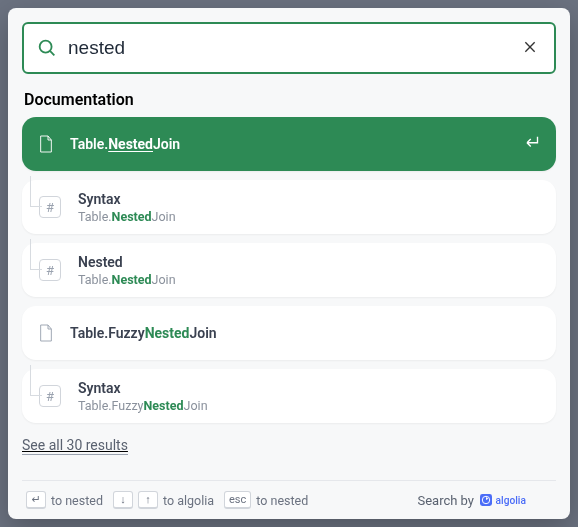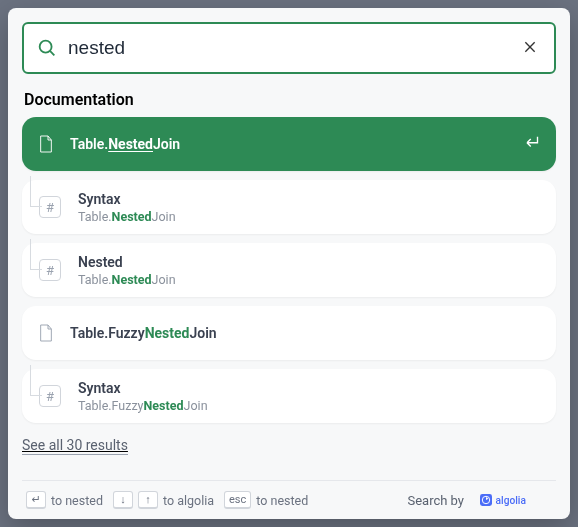--- a/index.html
+++ b/index.html
@@ -143,21 +143,21 @@
     border: 1px solid #d1d5db;
     border-bottom-width: 2px;
     border-radius: 3px;
     background:#fff;
     color:#6b7280;
     font-size: 11px;
   }
   .footer .group { display:flex; align-items:center; gap:5px; }
   .footer .spacer { flex:1; }
   .algolia {
-    display:flex; align-items:center; gap:16px;
+    display:flex; align-items:center; gap:6px;
     color:#5a6270; font-size: 13px;
   }
   .algolia svg { height: 18px; }
 </style>
 </head>
 <body>
 
 <div class="modal">
 
   <div class="searchbox">

